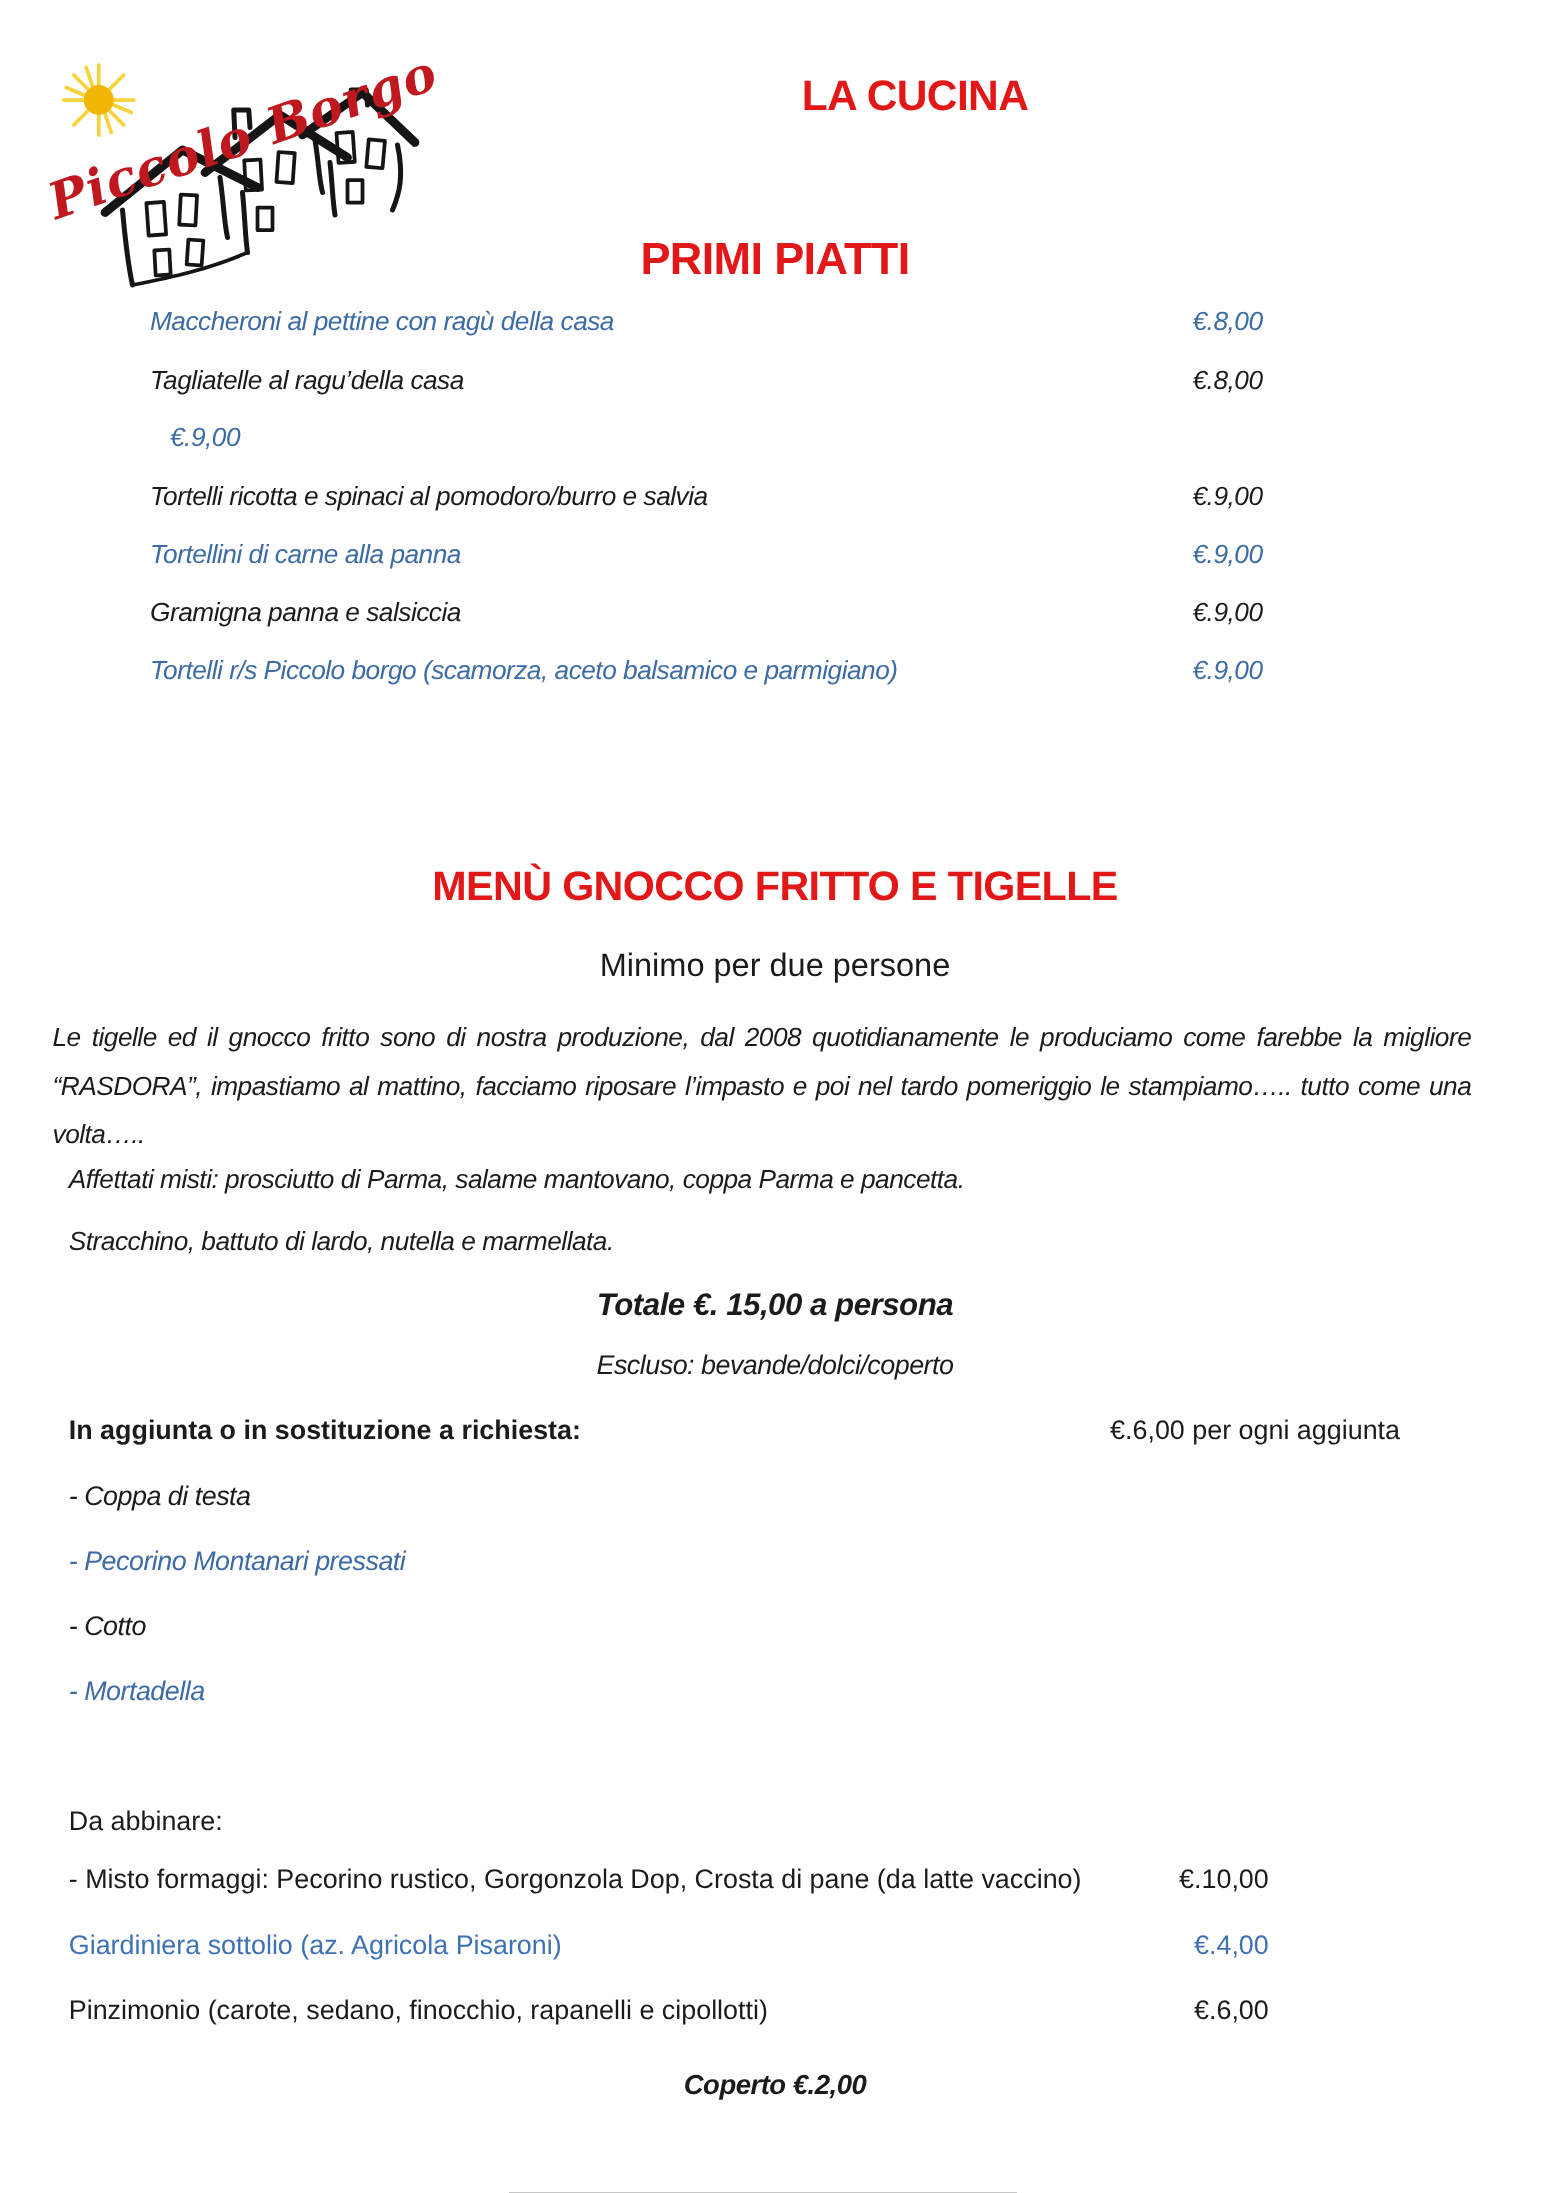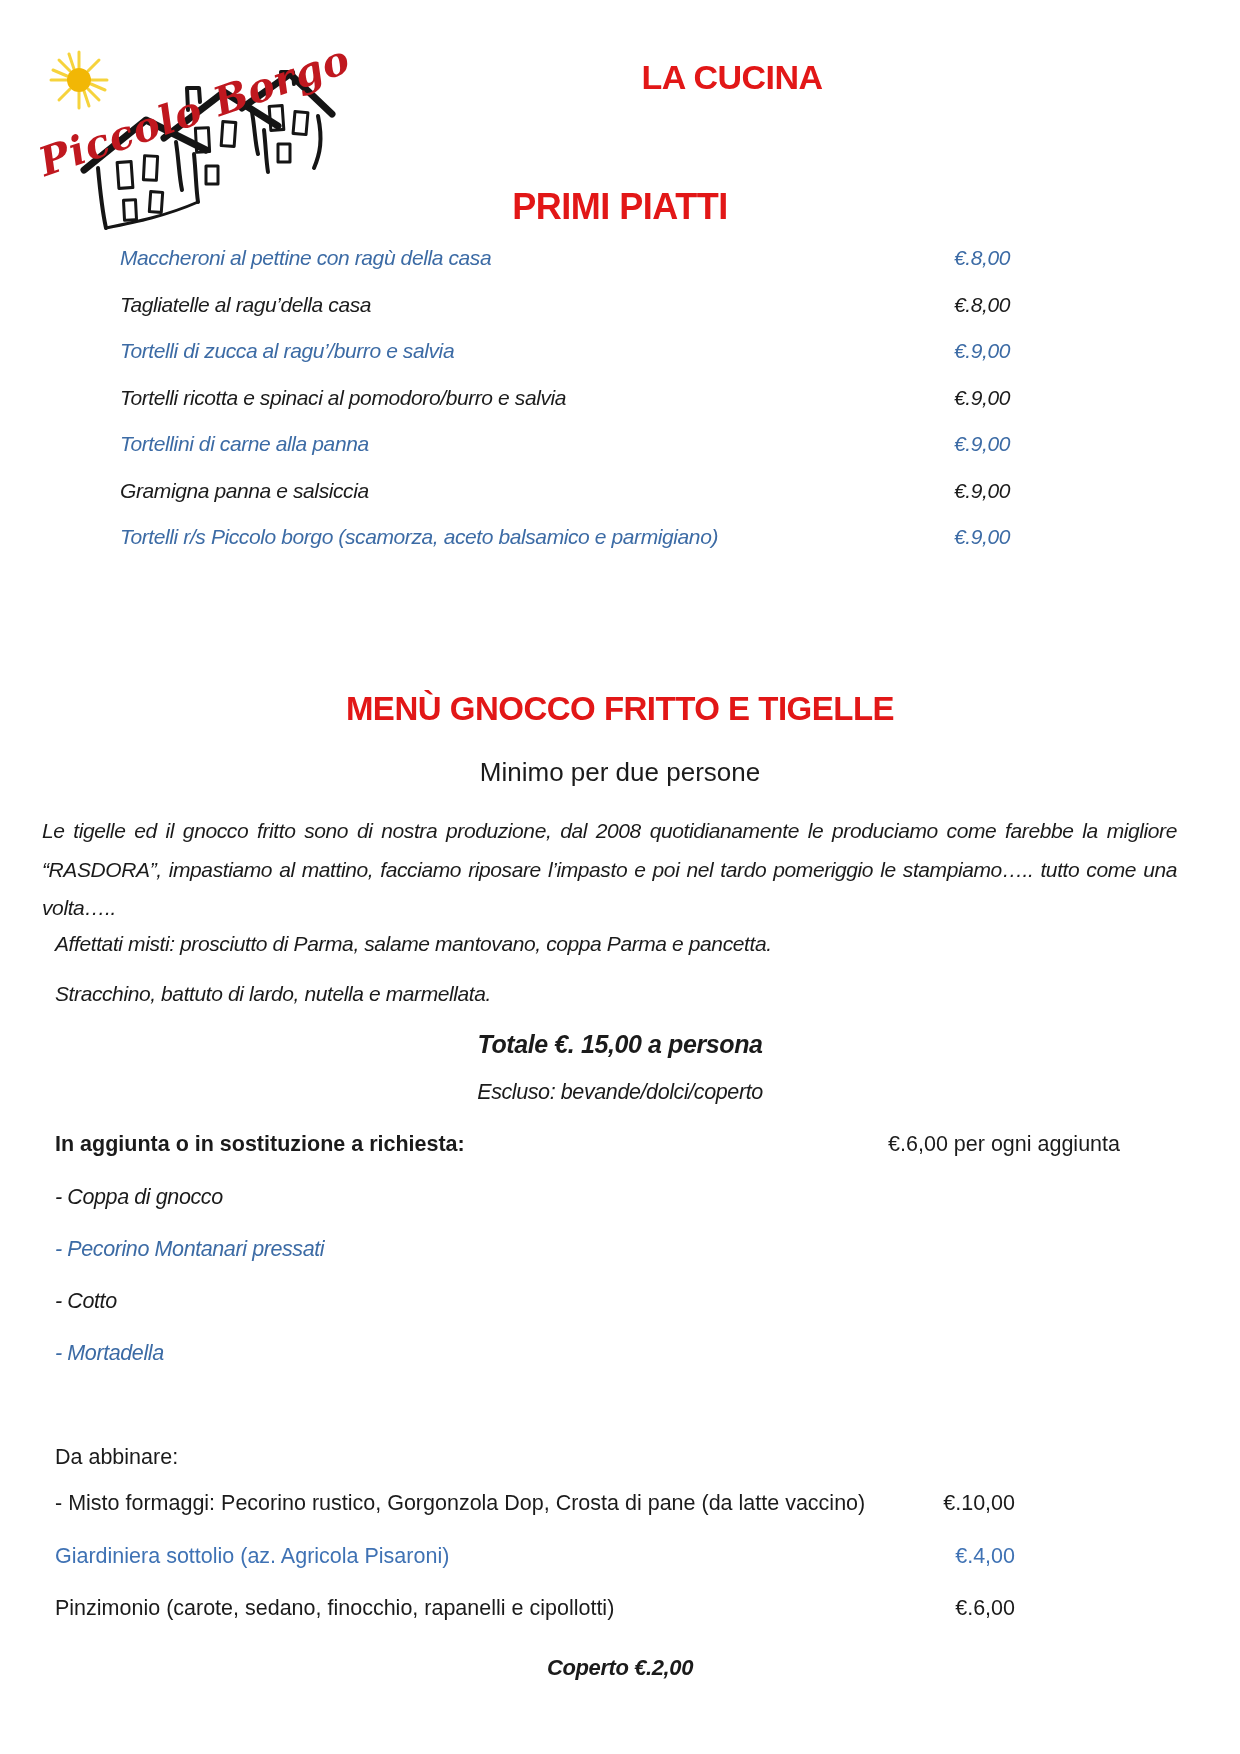--- a/index.html
+++ b/index.html
@@ -124,21 +124,20 @@
   <div class="abs menu-rows">
     <div class="menu-row ital c-blue">
       <span class="nm">Maccheroni al pettine con ragù della casa</span>
       <span class="pr">€.8,00</span>
     </div>
     <div class="menu-row ital c-ink">
       <span class="nm">Tagliatelle al ragu’della casa</span>
       <span class="pr">€.8,00</span>
     </div>
     <div class="menu-row ital c-blue">
-      <span class="nm">Tortelli di zucca al ragu’/burro e salvia</span>
       <span class="pr">€.9,00</span>
     </div>
     <div class="menu-row ital c-ink">
       <span class="nm">Tortelli ricotta e spinaci al pomodoro/burro e salvia</span>
       <span class="pr">€.9,00</span>
     </div>
     <div class="menu-row ital c-blue">
       <span class="nm">Tortellini di carne alla panna</span>
       <span class="pr">€.9,00</span>
     </div>
@@ -161,21 +160,21 @@
 
   <div class="abs center line-totale ital bold">Totale €. 15,00 a persona</div>
   <div class="abs center line-escluso ital">Escluso: bevande/dolci/coperto</div>
 
   <div class="abs aggiunta-row">
     <span class="bold">In aggiunta o in sostituzione a richiesta:</span>
     <span>€.6,00 per ogni aggiunta</span>
   </div>
 
   <div class="abs additions">
-    <div class="addition-item ital c-ink">- Coppa di gnocco</div>
+    <div class="addition-item ital c-ink">- Coppa di testa</div>
     <div class="addition-item ital c-blue">- Pecorino Montanari pressati</div>
     <div class="addition-item ital c-ink">- Cotto</div>
     <div class="addition-item ital c-blue">- Mortadella</div>
   </div>
 
   <div class="abs h-abbinare">Da abbinare:</div>
 
   <div class="abs pairings">
     <div class="pairing-row c-ink">
       <span class="nm">- Misto formaggi: Pecorino rustico, Gorgonzola Dop, Crosta di pane (da latte vaccino)</span>

